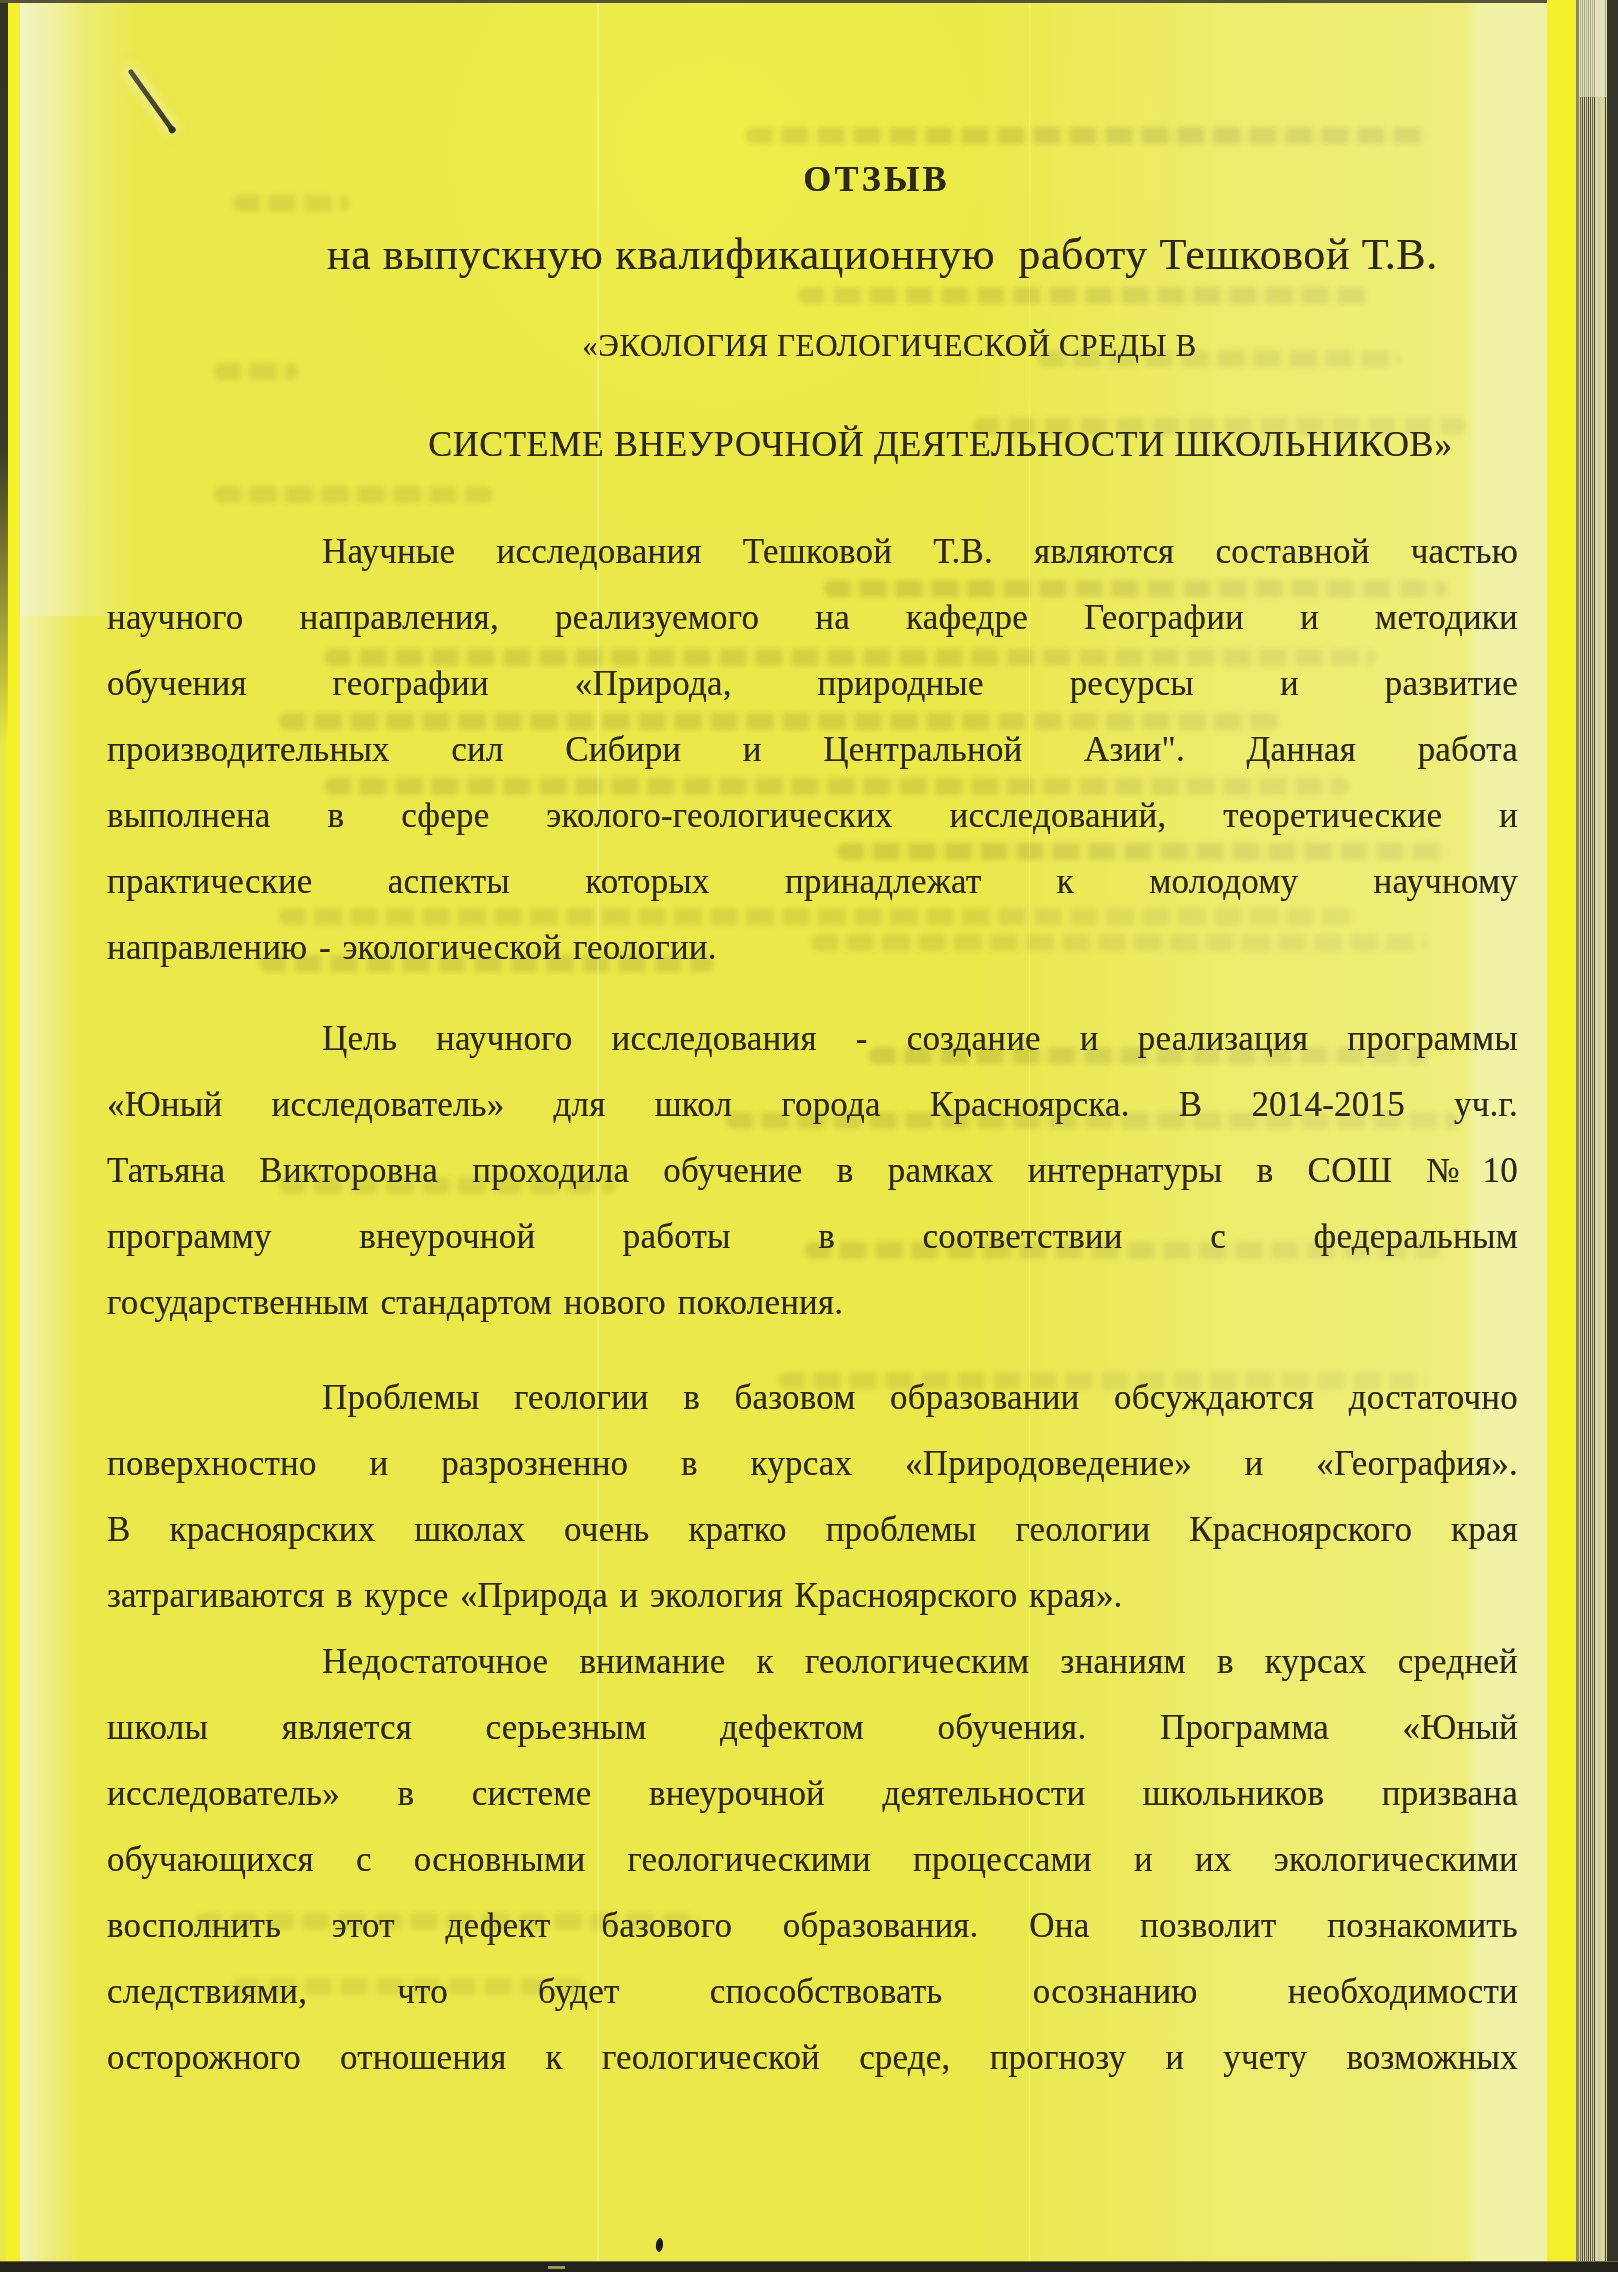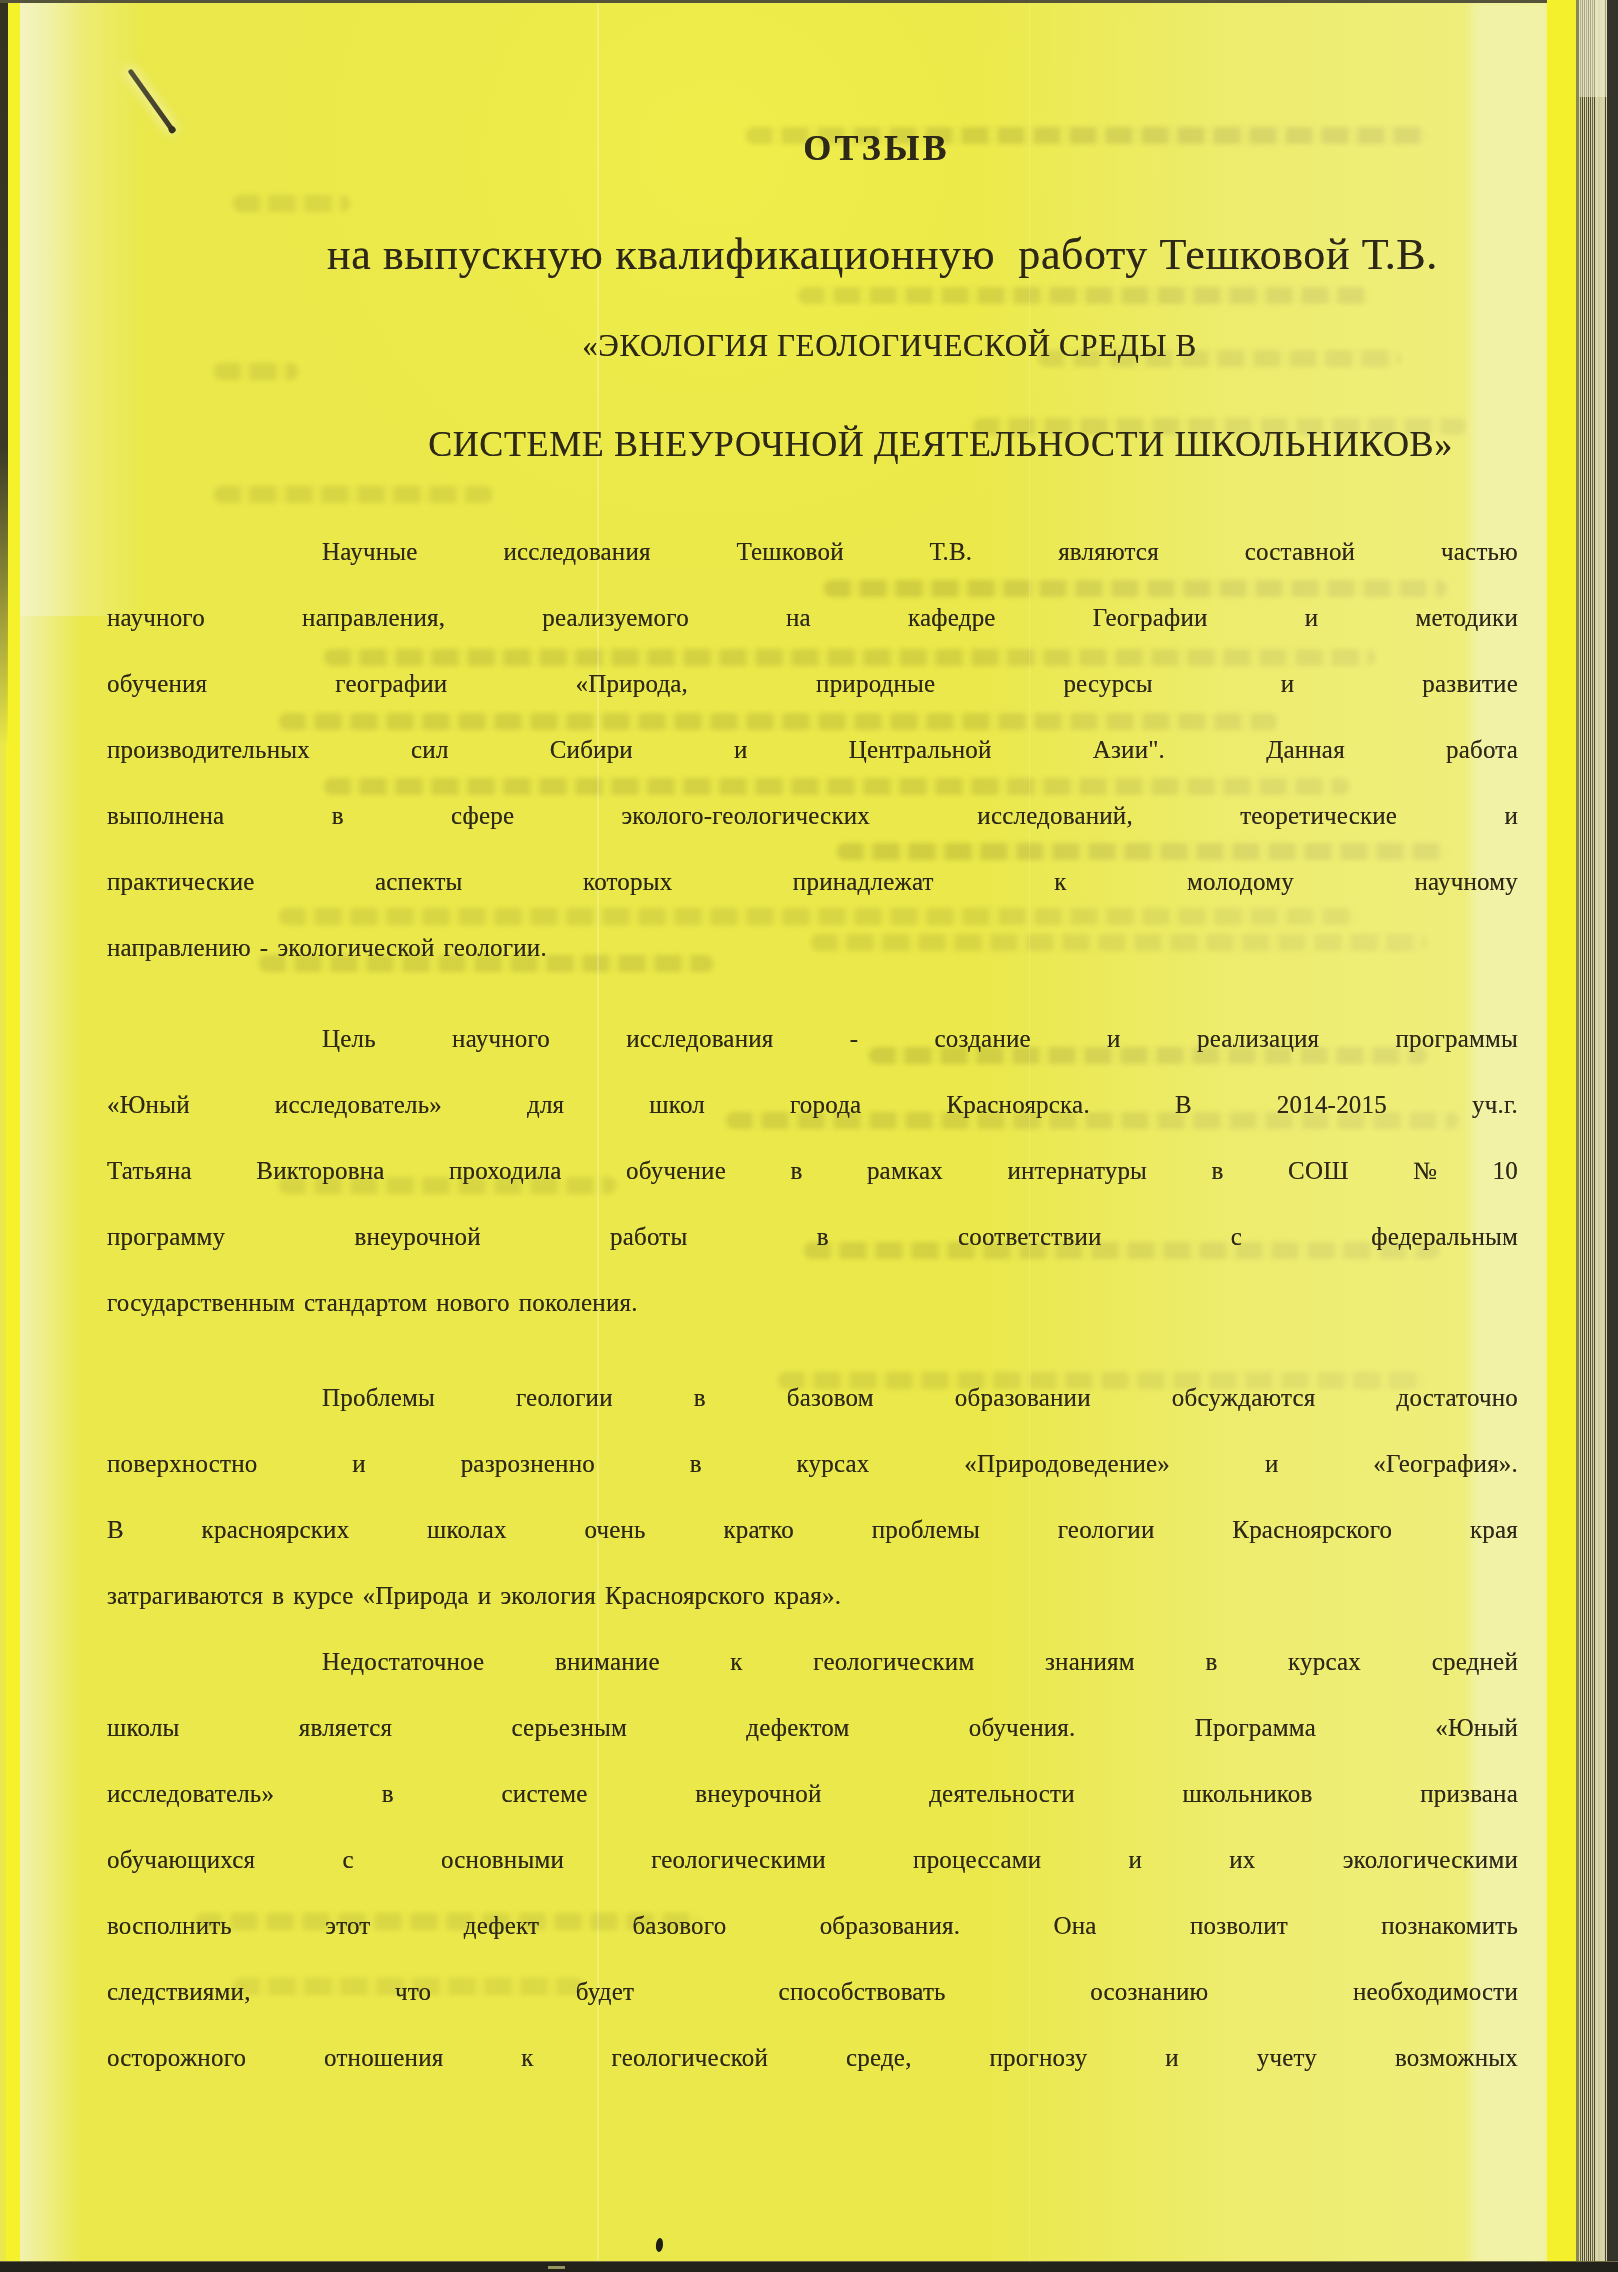--- a/index.html
+++ b/index.html
@@ -24,30 +24,30 @@
   .streak.s2{left:1029px;top:0;width:1.3px;height:100%;background:rgba(255,255,240,.18);}
   
   #ghosts{position:absolute;inset:0;z-index:1;}
   .ghost{position:absolute;height:17px;border-radius:7.8px;
     background:repeating-linear-gradient(90deg, rgba(114,108,32,.30) 0 26px, rgba(114,108,32,.05) 26px 36px);
     filter:blur(2.6px);}
   
   .textblock{position:absolute;left:107px;top:0;width:1411px;height:100%;z-index:3;}
   .h{position:absolute;left:0;width:100%;text-align:center;white-space:pre;
      text-shadow:0 0 0.6px rgba(40,35,20,.65);}
-  .h.otzyv{top:127px;font-size:36px;font-weight:bold;letter-spacing:3.2px;transform:translateX(64px);}
+  .h.otzyv{top:158px;font-size:36px;font-weight:bold;letter-spacing:3.2px;transform:translateX(64px);}
   .h.sub  {top:229px;font-size:44px;letter-spacing:0.6px;transform:translateX(70px);}
   .h.t1   {top:328px;font-size:31px;letter-spacing:0.6px;transform:translateX(77px);}
   .h.t2   {top:423px;font-size:36px;letter-spacing:0.6px;transform:translateX(128px);}
   #paras{position:absolute;left:0;top:519px;width:1411px;}
   .para{margin:0;}
   #paras .para:nth-child(2){margin-top:25px;}
   #paras .para:nth-child(3){margin-top:28.5px;}
   #paras .para:nth-child(4){margin-top:0;}
-  .line{line-height:66px;font-size:25px;letter-spacing:0.2px;word-spacing:2.6px;
+  .line{line-height:66px;font-size:35px;letter-spacing:0.2px;word-spacing:2.6px;
         text-shadow:0 0 0.6px rgba(45,40,23,.6);}
   .line.j{text-align:justify;text-align-last:justify;}
   .line.first{padding-left:215px;}
   .line b{font-weight:normal;}
   
   .edge{position:absolute;z-index:4;}
   .edge-top{left:0;top:0;width:100%;height:3.2px;background:#56533b;}
   .strip-left{left:5.8px;top:0;width:14.3px;height:100%;background:#f5f22c;z-index:3;position:absolute;}
   .edge-left-dark{left:0;top:0;width:8.4px;height:746px;
     background:linear-gradient(180deg,#34331f 0%,#3a3926 60%,rgba(58,57,38,0) 100%);}

